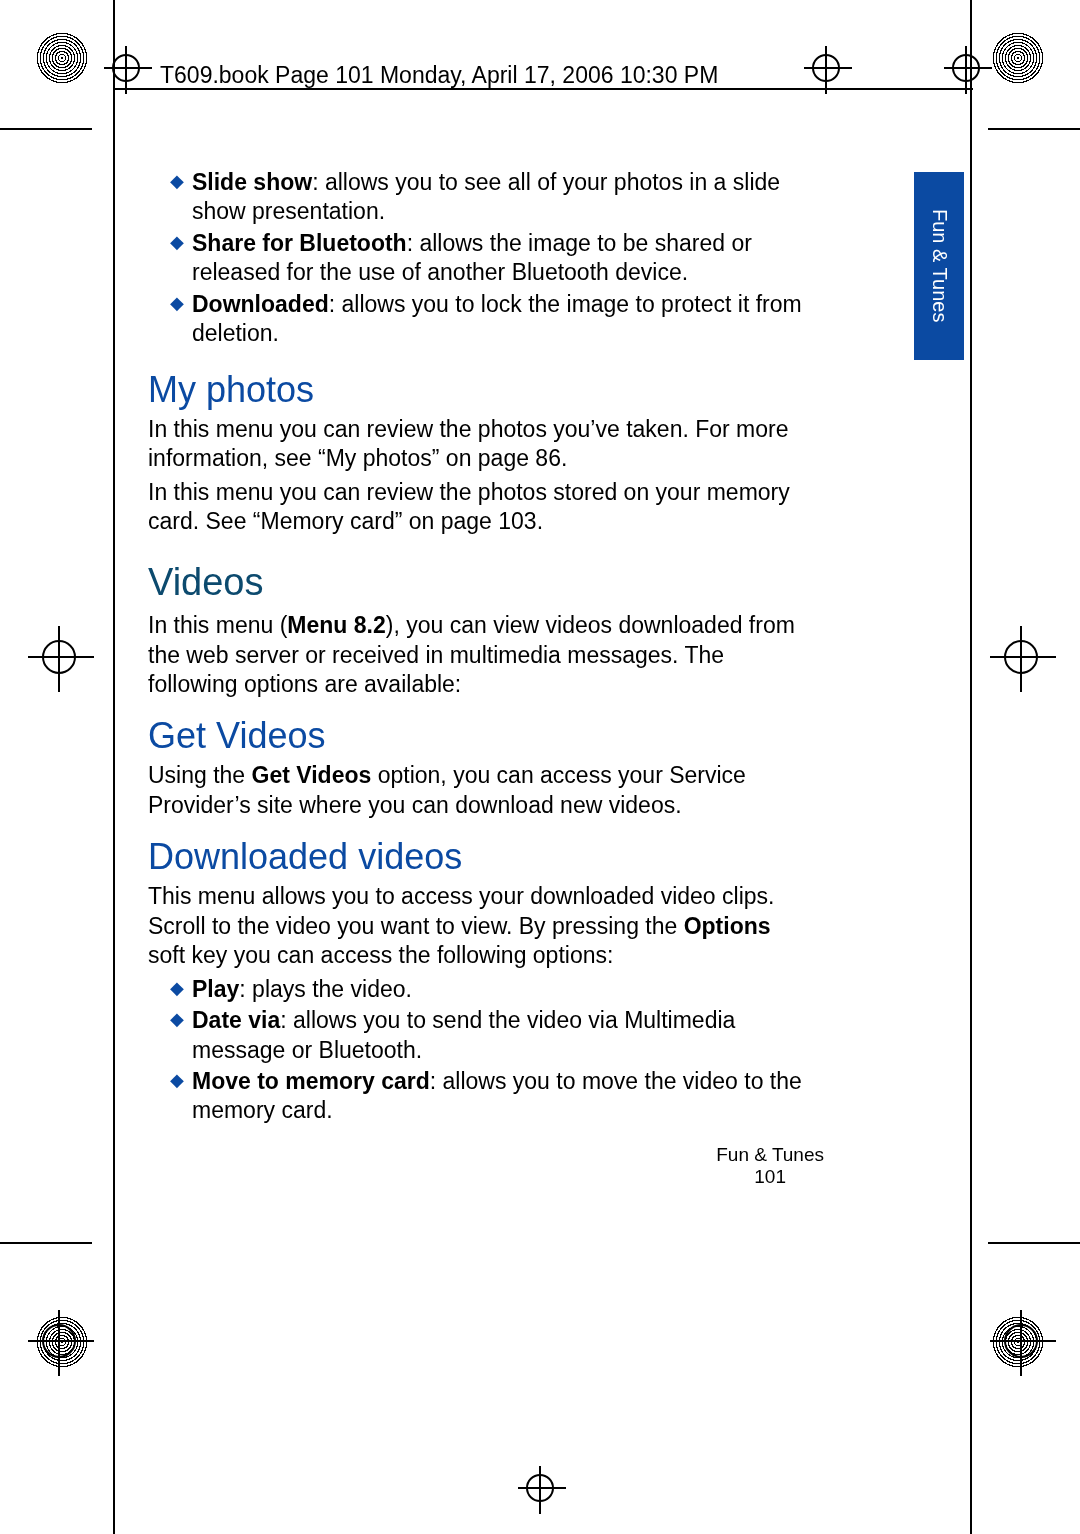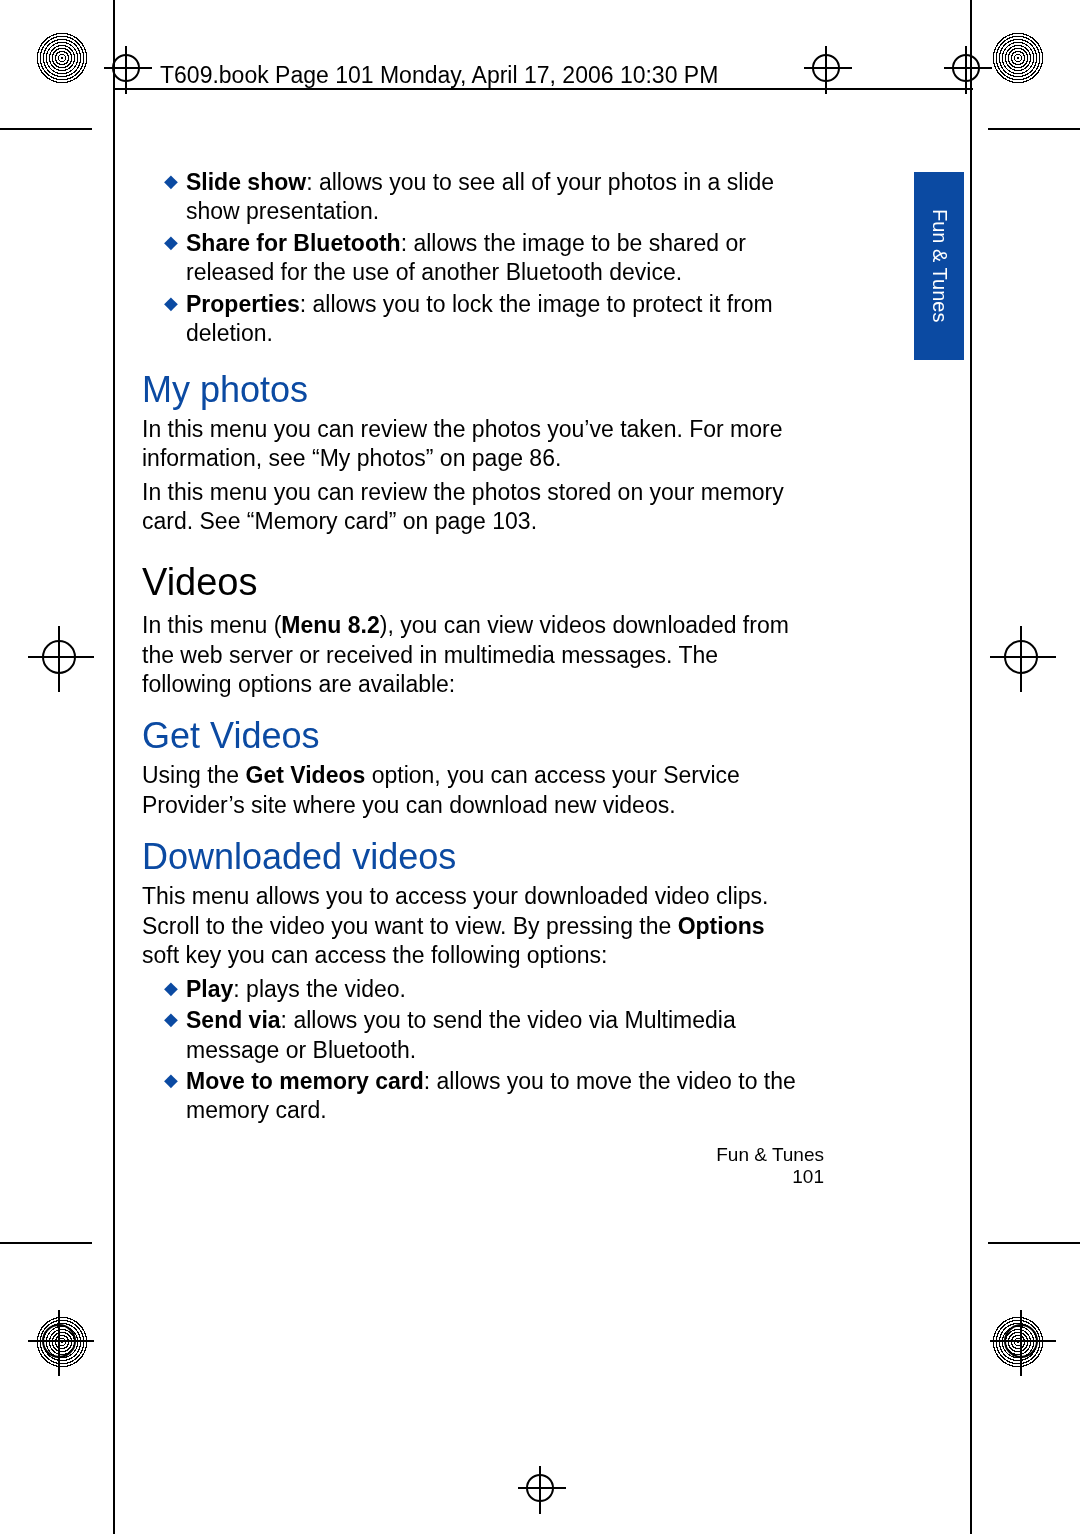--- a/index.html
+++ b/index.html
@@ -45,37 +45,37 @@
   .mini-target::after{top:50%;left:-10px;height:2px;width:48px;margin-top:-1px;}
 
   
   .bot-center { position:absolute; left:50%; bottom: 60px; transform:translateX(-50%); width: 170px; }
   .bot-center .mini-target { position:absolute; left:50%; top:0; margin-left:-14px; }
 
   
   .header-text { position:absolute; left: 160px; top: 62px; font-size: 23px; color:#000; }
 
   
-  .page { position:absolute; left: 142px; top: 168px; width: 660px; color:#000; font-size: 23px; line-height: 1.28; }
+  .page { position:absolute; left: 148px; top: 168px; width: 660px; color:#000; font-size: 23px; line-height: 1.28; }
   .bullets { list-style:none; padding:0; margin: 0 0 18px 22px; }
   .bullets li { position:relative; padding-left: 22px; margin-bottom: 2px; }
   .bullets li::before { content:"◆"; color:#0b4aa2; position:absolute; left:0; top:2px; font-size:18px; }
   .term { font-weight:bold; }
   h2 { color:#0b4aa2; font-weight:normal; font-size: 36px; margin: 14px 0 2px; }
-  h1 { color:#000000; font-weight:normal; font-size: 38px; margin: 22px 0 4px; }
+  h1 { color:#0c4a6e; font-weight:normal; font-size: 38px; margin: 22px 0 4px; }
   p { margin-bottom: 4px; }
 
   
   .tab { position:absolute; right: 116px; top: 172px; width: 50px; height: 188px;
          background:#0b4aa2; color:#fff; font-size:20px; display:flex;
          align-items:center; justify-content:center; writing-mode: vertical-rl; }
 
   
   .footer { position:absolute; right: 256px; top: 1144px; text-align:right; font-size:19px; }
-  .footer .pn { display:block; }
+  .footer .pn { display:block;text-align:center; }
 </style>
 </head>
 <body>
 
 <div class="reg swirl tl-sw"></div>
 <div class="reg swirl tr-sw"></div>
 <div class="reg swirl bl-sw"></div>
 <div class="reg swirl br-sw"></div>
 
 <div class="reg hline top-rule-l"></div>
@@ -98,21 +98,21 @@
 
 <div class="header-text">T609.book  Page 101  Monday, April 17, 2006  10:30 PM</div>
 
 <div class="tab">Fun &amp; Tunes</div>
 
 <div class="page">
 
   <ul class="bullets">
     <li><span class="term">Slide show</span><span>: allows you to see all of your photos in a slide show presentation.</span></li>
     <li><span class="term">Share for Bluetooth</span><span>: allows the image to be shared or released for the use of another Bluetooth device.</span></li>
-    <li><span class="term">Properties</span><span>: allows you to lock the image to protect it from deletion.</span></li>
+    <li><span class="term">Downloaded</span><span>: allows you to lock the image to protect it from deletion.</span></li>
   </ul>
 
   <h2>My photos</h2>
   <p>In this menu you can review the photos you’ve taken. For more information, see “My photos” on page 86.</p>
 
   <p>In this menu you can review the photos stored on your memory card. See “Memory card” on page 103.</p>
 
   <h1>Videos</h1>
   <p>
     <span>In this menu (</span><span class="term">Menu 8.2</span><span>), you can view videos downloaded from the web server or received in multimedia messages. The following options are available:</span>
@@ -123,21 +123,21 @@
     <span>Using the </span><span class="term">Get Videos</span><span> option, you can access your Service Provider’s site where you can download new videos.</span>
   </p>
 
   <h2>Downloaded videos</h2>
   <p>
     <span>This menu allows you to access your downloaded video clips. Scroll to the video you want to view. By pressing the </span><span class="term">Options</span><span> soft key you can access the following options:</span>
   </p>
 
   <ul class="bullets">
     <li><span class="term">Play</span><span>: plays the video.</span></li>
-    <li><span class="term">Send via</span><span>: allows you to send the video via Multimedia message or Bluetooth.</span></li>
+    <li><span class="term">Date via</span><span>: allows you to send the video via Multimedia message or Bluetooth.</span></li>
     <li><span class="term">Move to memory card</span><span>: allows you to move the video to the memory card.</span></li>
   </ul>
 </div>
 
 <div class="footer">
   <span>Fun &amp; Tunes</span>
   <span class="pn">101</span>
 </div>
 
 <div class="bot-center">

